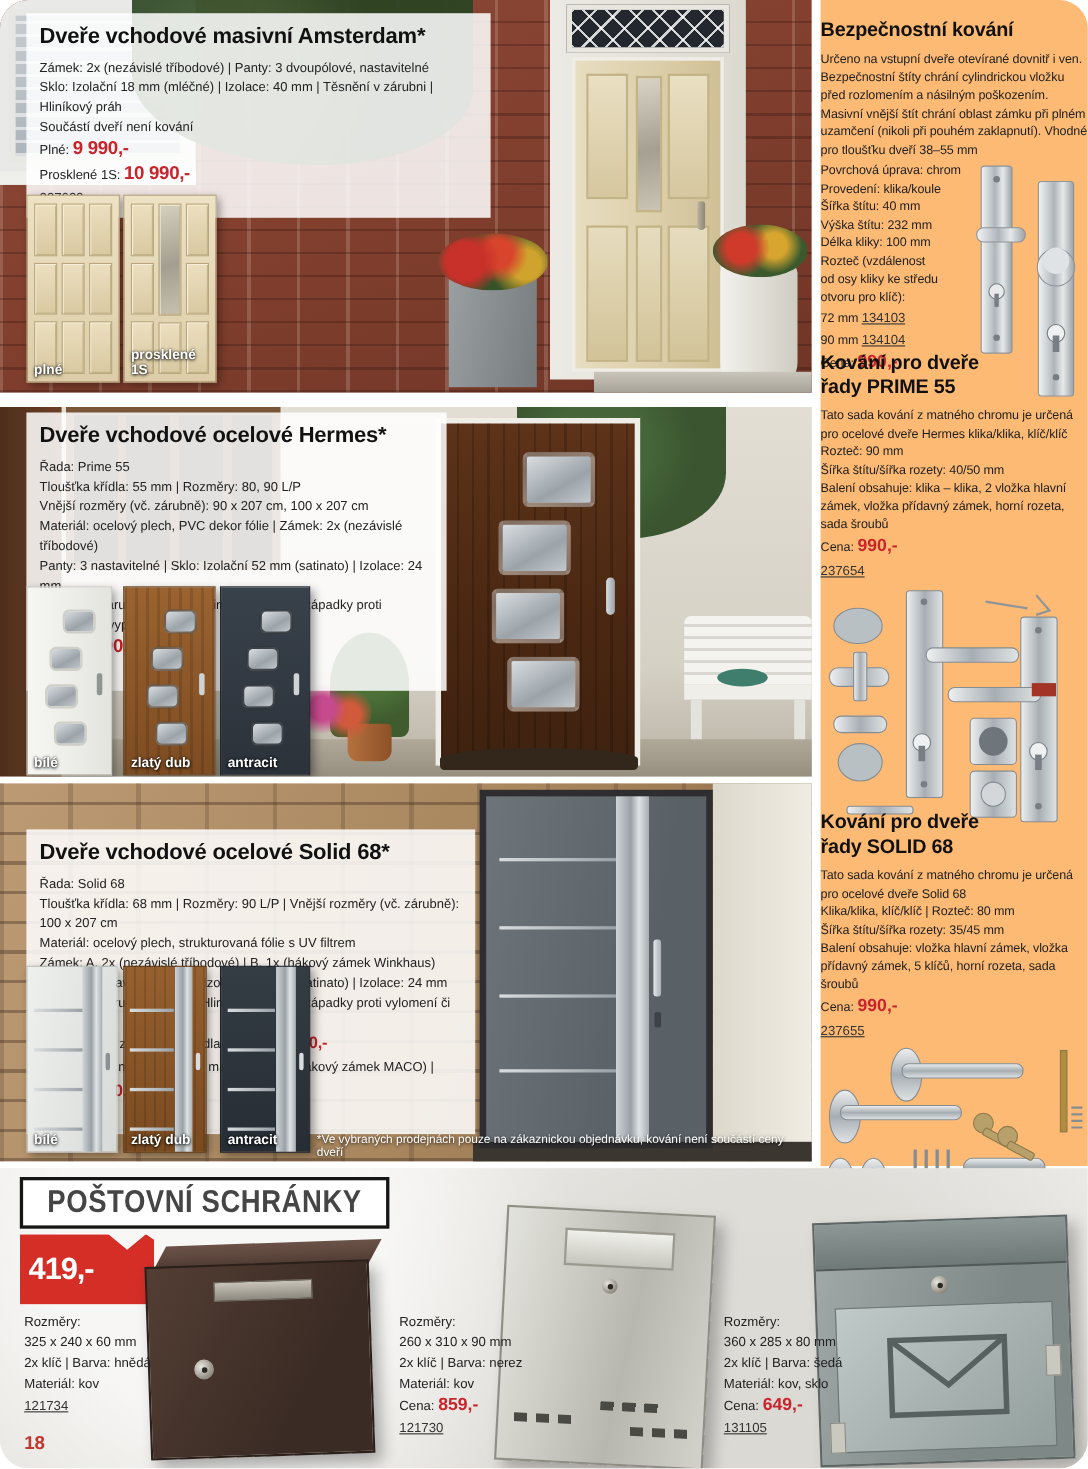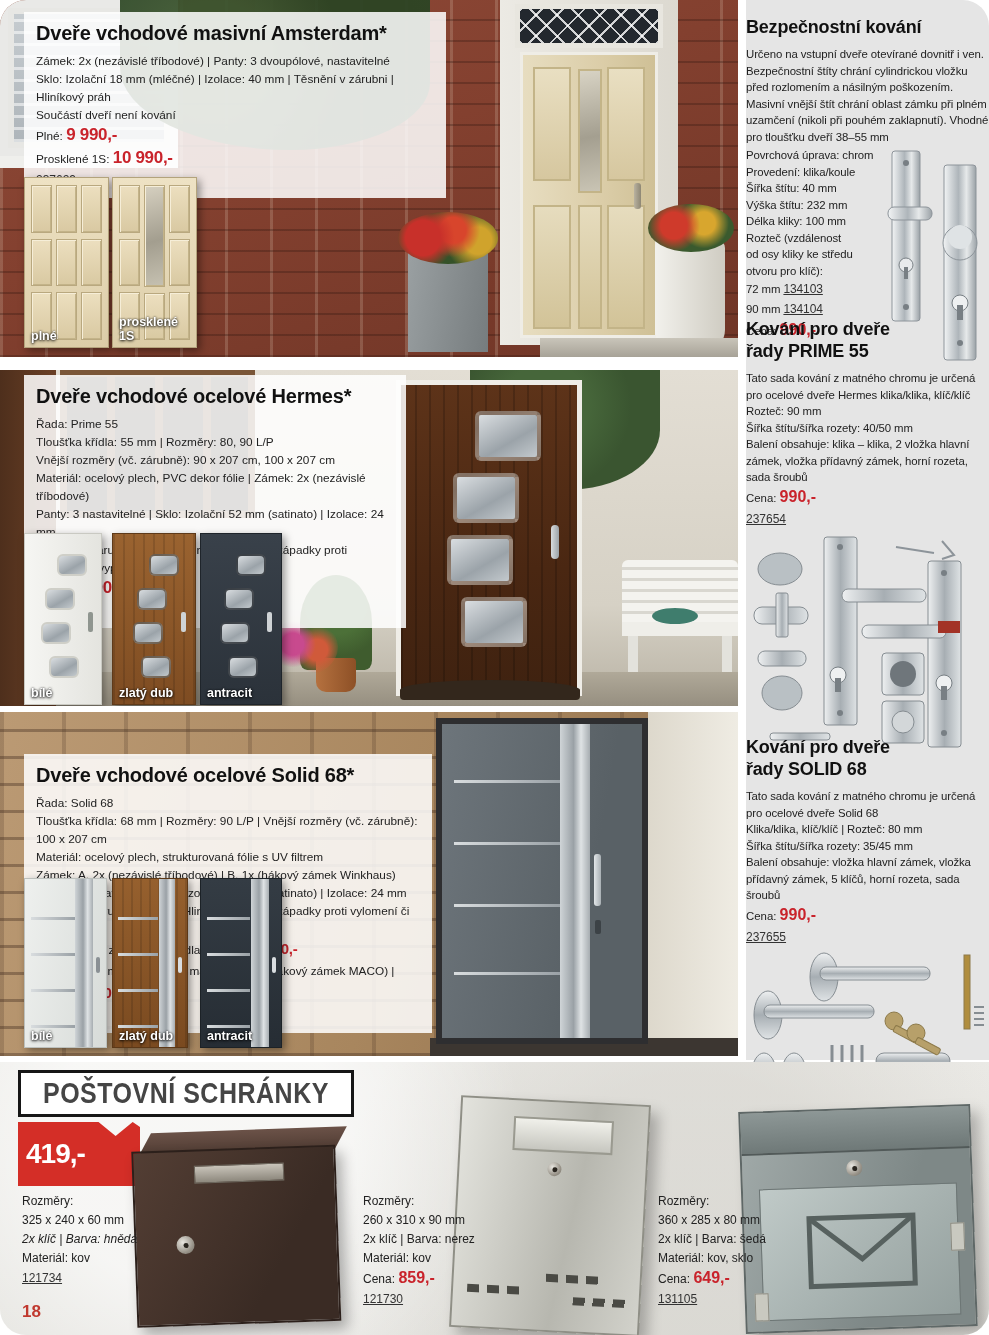--- a/index.html
+++ b/index.html
@@ -299,23 +299,24 @@
     <div class="abs thumb" style="left:200px;top:166px;width:82px;height:170px;background:linear-gradient(180deg,#343c44,#262d34);border:1px solid #1c2227;box-sizing:border-box;">
       <div class="abs steel" style="left:50px;top:0;width:18px;height:100%;"></div>
       <div class="hline" style="left:6px;top:38px;width:43px;"></div>
       <div class="hline" style="left:6px;top:74px;width:43px;"></div>
       <div class="hline" style="left:6px;top:110px;width:43px;"></div>
       <div class="hline" style="left:6px;top:146px;width:43px;"></div>
       <div class="abs" style="left:71px;top:78px;width:4px;height:16px;background:#d9dde0;border-radius:2px;"></div>
       <div class="thumb-label">antracit</div>
     </div>
 
+    <div class="abs" style="left:288px;top:318px;width:450px;color:#fff;font-size:10.8px;text-shadow:0 1px 3px rgba(0,0,0,.9);">*Ve vybraných prodejnách pouze na zákaznickou objednávku, kování není součástí ceny dveří</div>
   </div>
 
-  <div class="abs" style="left:746px;top:0;width:243px;height:1060px;background:#e5e5e5;">
+  <div class="abs" style="left:746px;top:0;width:243px;height:1060px;background:#fdba74;">
 
     <div class="abs" style="left:0;top:16px;width:243px;">
       <div class="rc-title" style="margin-bottom:8px;">Bezpečnostní kování</div>
       <div class="rc-text">Určeno na vstupní dveře otevírané dovnitř i ven. Bezpečnostní štíty chrání cylindrickou vložku před rozlomením a násilným poškozením. Masivní vnější štít chrání oblast zámku při plném uzamčení (nikoli při pouhém zaklapnutí). Vhodné pro tloušťku dveří 38–55 mm</div>
       <div style="display:flex;margin-top:2px;">
         <div style="width:140px;">
           <div class="rc-text">Povrchová úprava: chrom</div>
           <div class="rc-text">Provedení: klika/koule</div>
           <div class="rc-text">Šířka štítu: 40 mm</div>
           <div class="rc-text">Výška štítu: 232 mm</div>
@@ -500,21 +501,21 @@
     <div class="abs" style="left:134px;top:68px;width:218px;height:196px;transform:rotate(-2deg);">
       <div class="abs" style="left:14px;top:0;width:196px;height:22px;background:linear-gradient(180deg,#6b5248,#503c33);transform:skewX(-30deg);"></div>
       <div class="abs" style="left:0;top:18px;width:204px;height:176px;background:linear-gradient(120deg,#533e34,#3a2b24 70%);border:2px solid #2c201b;box-sizing:border-box;box-shadow:6px 8px 14px rgba(0,0,0,.3);">
         <div class="abs" style="left:60px;top:14px;width:88px;height:16px;background:linear-gradient(180deg,#c9c4ba,#8d887d);border:1px solid #6f6a60;"></div>
         <div class="keyhole" style="left:40px;top:84px;width:18px;height:18px;"></div>
       </div>
     </div>
     <div class="abs mb-text" style="left:22px;top:130px;width:112px;">
       <div>Rozměry:</div>
       <div>325 x 240 x 60 mm</div>
-      <div style="width:160px;font-style:italic;">2x klíč | Barva: hnědá</div>
+      <div style="width:160px;">2x klíč | Barva: hnědá</div>
       <div>Materiál: kov</div>
       <div class="article">121734</div>
     </div>
 
     <div class="abs" style="left:455px;top:38px;width:190px;height:232px;transform:rotate(3deg);">
       <div class="abs" style="left:0;top:0;width:100%;height:100%;background:linear-gradient(100deg,#e3e3dd,#b7b7af 60%,#d2d2cb);border:2px solid #8f8f86;box-sizing:border-box;box-shadow:8px 8px 14px rgba(0,0,0,.25);">
         <div class="abs" style="left:52px;top:16px;width:96px;height:30px;background:linear-gradient(180deg,#f0f0ea,#c6c6bf);border:2px solid #9a9a90;"></div>
         <div class="keyhole" style="left:88px;top:60px;width:14px;height:14px;"></div>
         <div class="abs" style="left:14px;top:186px;width:58px;height:8px;background:repeating-linear-gradient(90deg,#4a4a44 0 12px, rgba(0,0,0,0) 12px 20px);"></div>
         <div class="abs" style="left:92px;top:172px;width:58px;height:8px;background:repeating-linear-gradient(90deg,#4a4a44 0 12px, rgba(0,0,0,0) 12px 20px);"></div>

